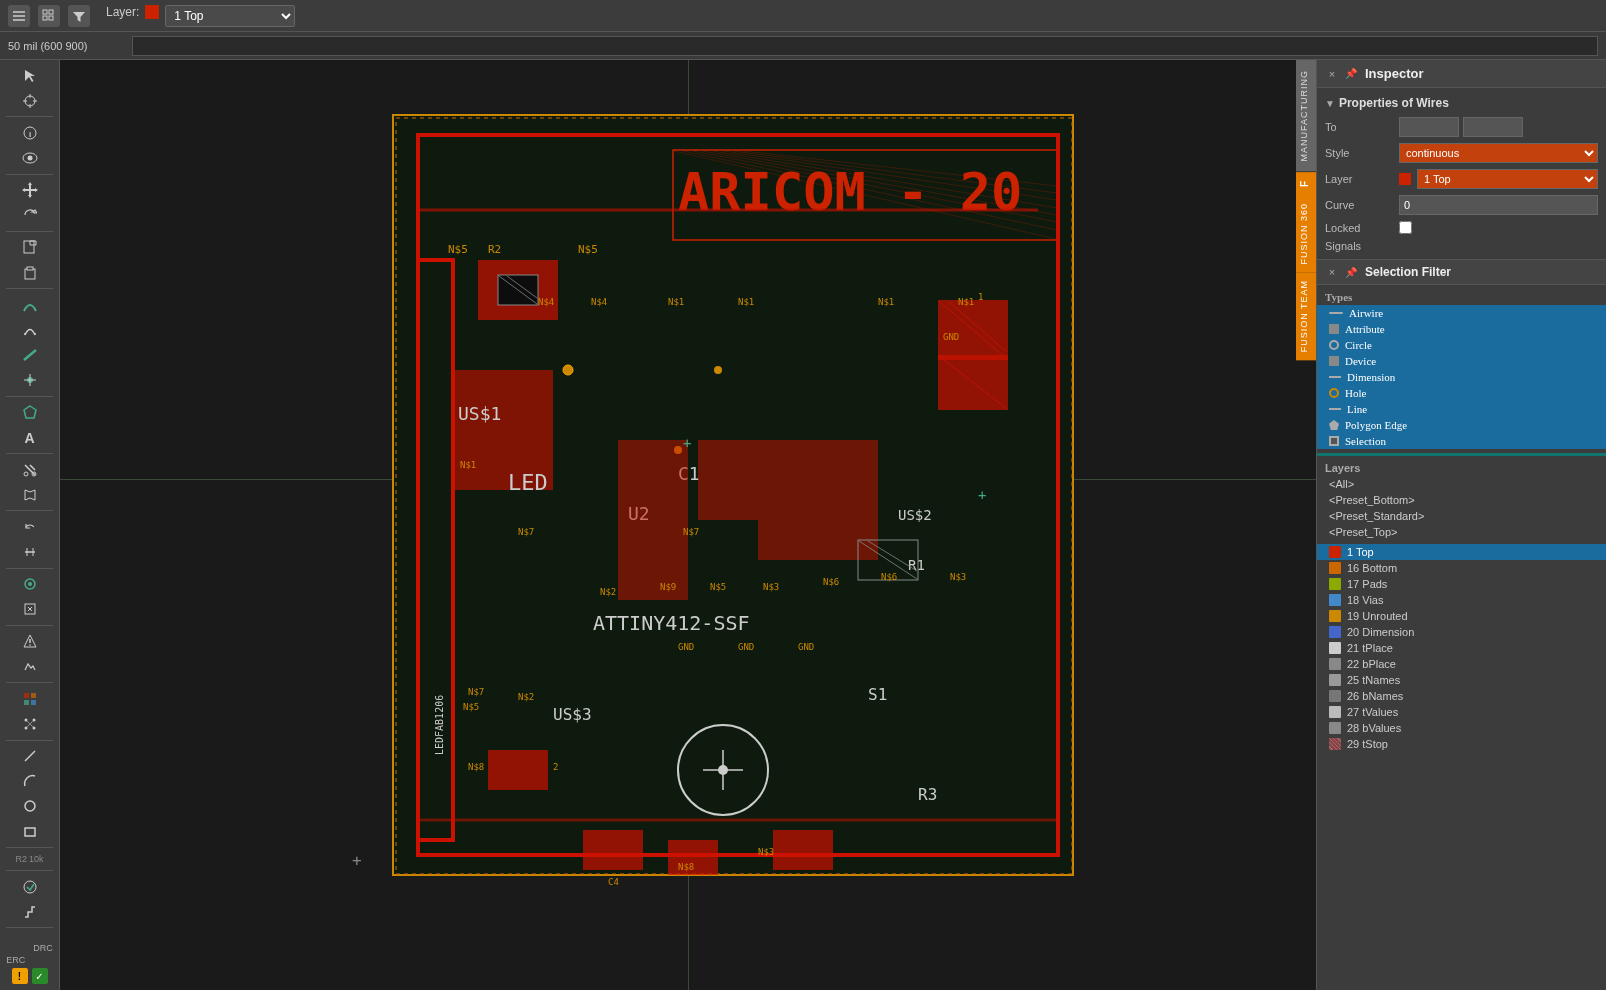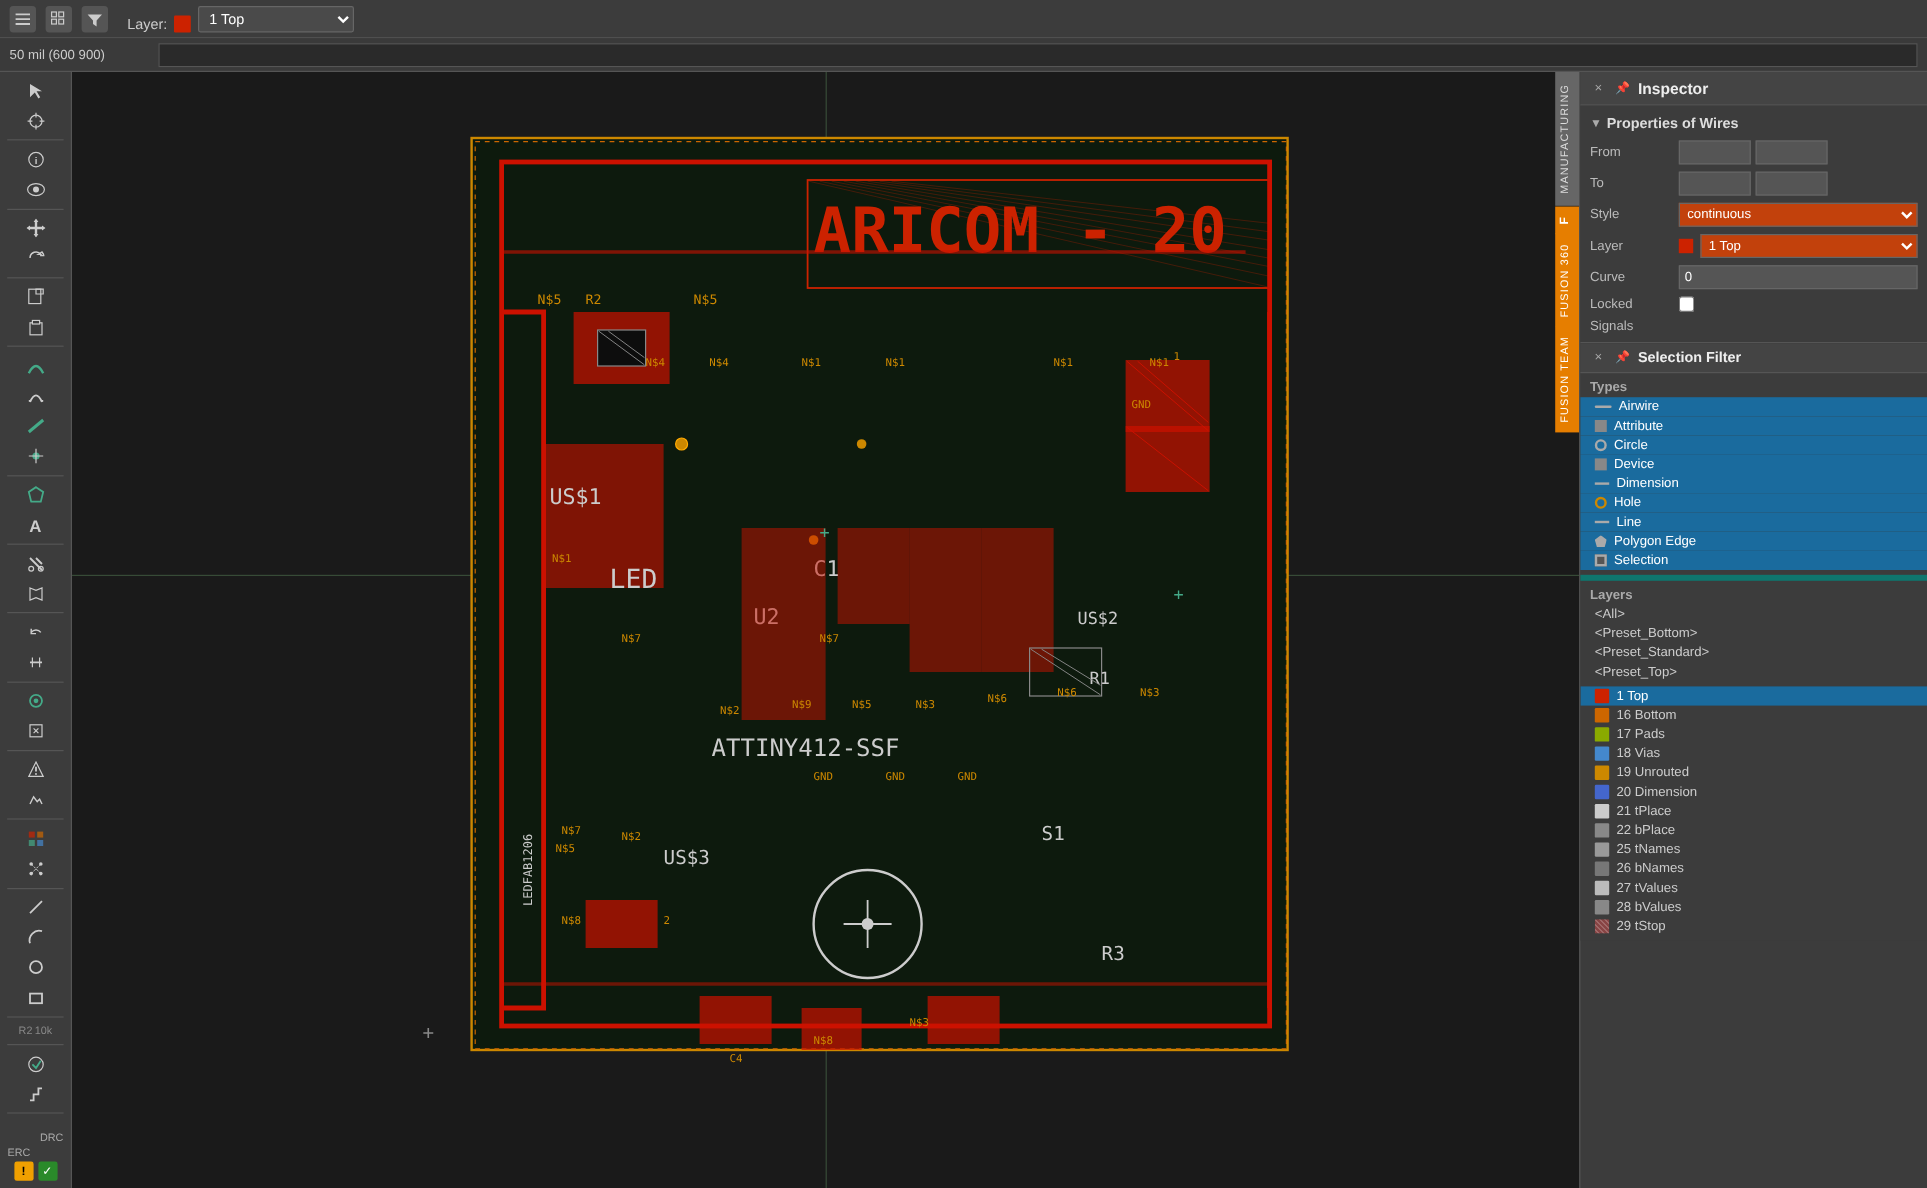--- a/index.html
+++ b/index.html
@@ -27,21 +27,21 @@
       flex-shrink: 0;
     }
     .toolbar-icon {
       width: 22px; height: 22px;
       background: #555;
       border-radius: 3px;
       display: flex; align-items: center; justify-content: center;
       color: #ccc; font-size: 11px; cursor: pointer;
     }
     .layer-selector {
-      display: flex; align-items: flex-end; gap: 4px;
+      display: flex; align-items: flex-start; gap: 4px;
       margin-left: 8px;
     }
     .layer-label { color: #ccc; font-size: 12px; }
     .layer-select {
       background: #4a4a4a; border: 1px solid #666; color: #fff;
       padding: 2px 4px; font-size: 12px; border-radius: 2px;
       width: 130px;
     }
 
     
@@ -239,21 +239,22 @@
       background: #444;
       border-bottom: 1px solid #555;
     }
     .sel-title {
       font-size: 12px; font-weight: bold; color: #eee;
     }
 
     
     .types-section {
       padding: 4px 0;
-      border-bottom: 5px solid #0f766e;
+      border-bottom: 3px solid #0f766e;
+      font-family: Liberation Serif, serif;
     }
     .types-label {
       padding: 2px 8px; font-size: 11px; color: #aaa; font-weight: bold;
     }
     .type-item {
       display: flex; align-items: center; gap: 6px;
       padding: 2px 12px;
       font-size: 11px;
       color: #ccc;
       cursor: pointer;
@@ -701,25 +702,20 @@
         <span class="inspector-close" style="font-size:10px;">📌</span>
         <span class="inspector-title">Inspector</span>
       </div>
 
       <div class="properties-panel">
         <div class="prop-header">
           <span class="prop-arrow">▼</span>
           <span>Properties of Wires</span>
         </div>
         <div class="prop-row">
-          <span class="prop-label">From</span>
-          <input class="prop-input-small" type="text" value="" style="">
-          <input class="prop-input-small" type="text" value="" style="width: 60px;">
-        </div>
-        <div class="prop-row">
           <span class="prop-label">To</span>
           <input class="prop-input-small" type="text" value="" style="">
           <input class="prop-input-small" type="text" value="" style="width: 60px;">
         </div>
         <div class="prop-row">
           <span class="prop-label">Style</span>
           <select class="prop-select">
             <option>continuous</option>
             <option>dashed</option>
             <option>dotted</option>

